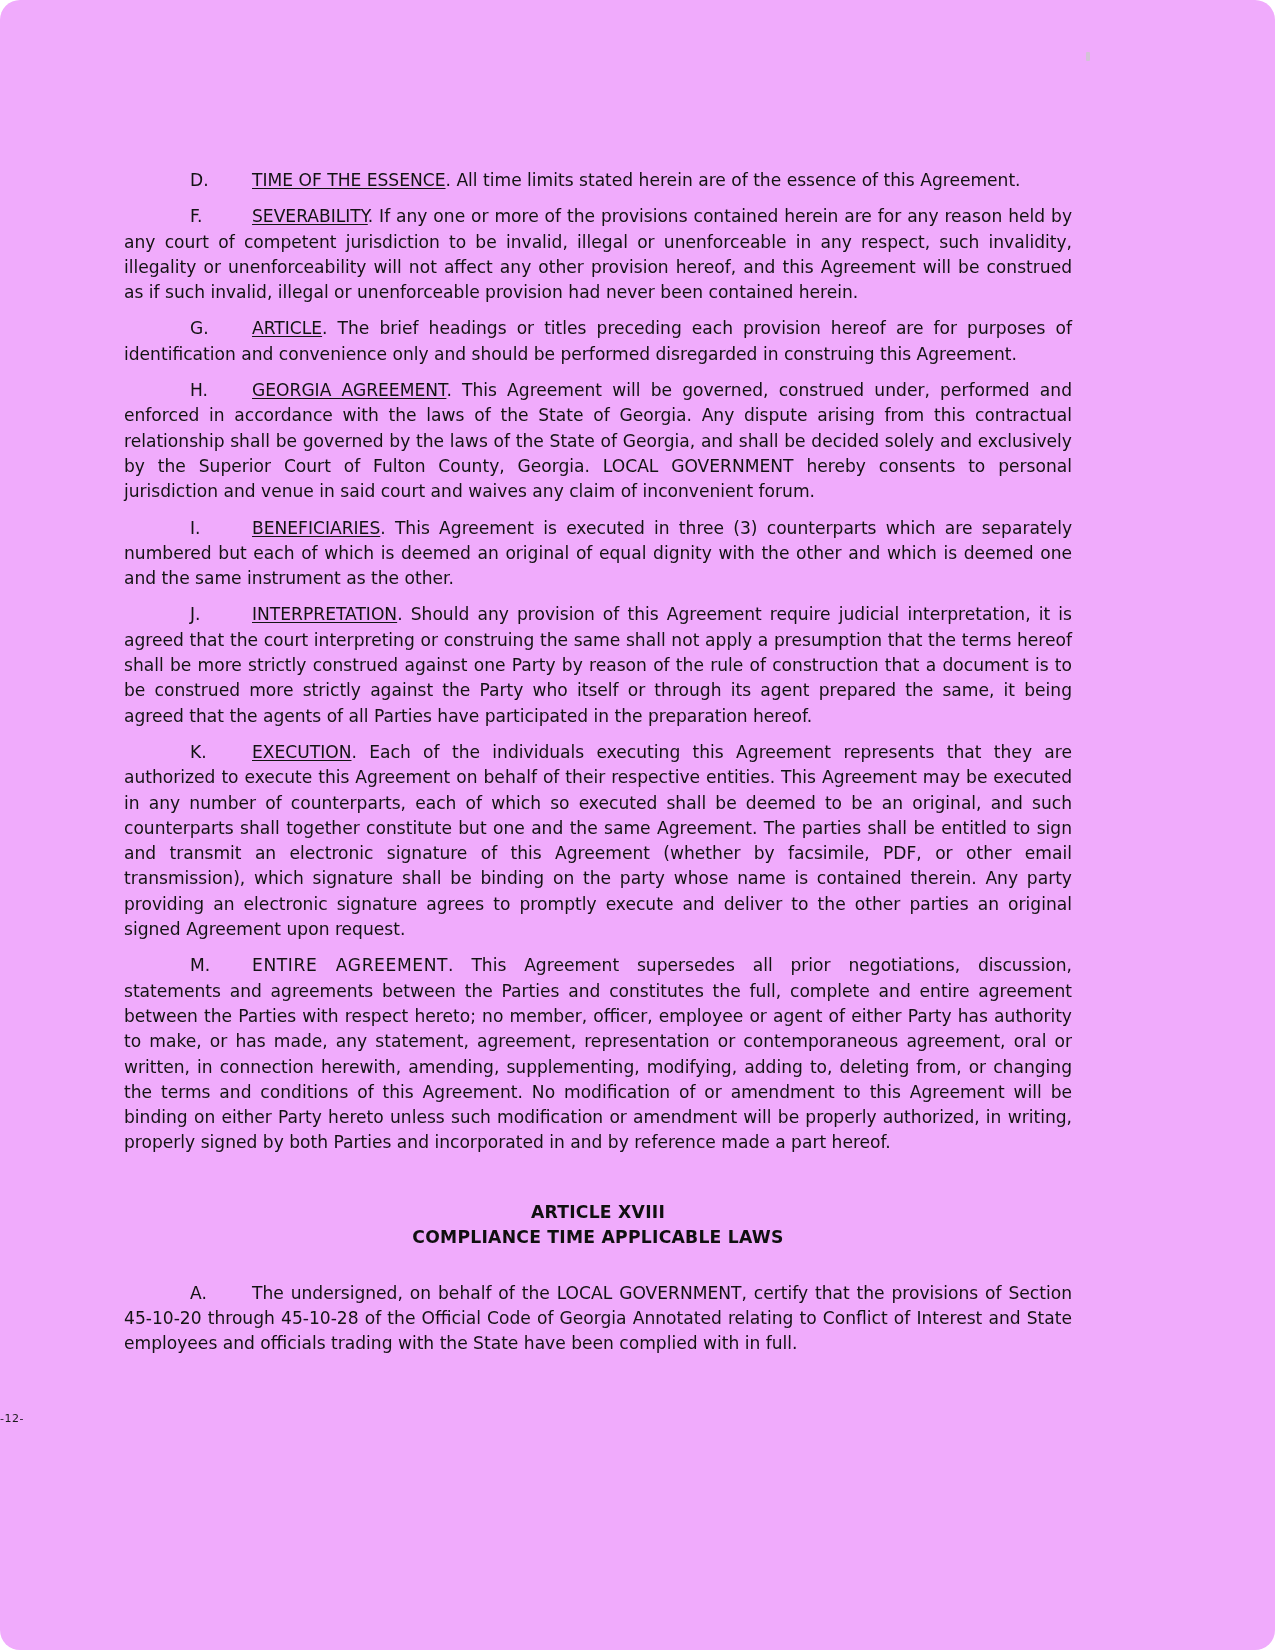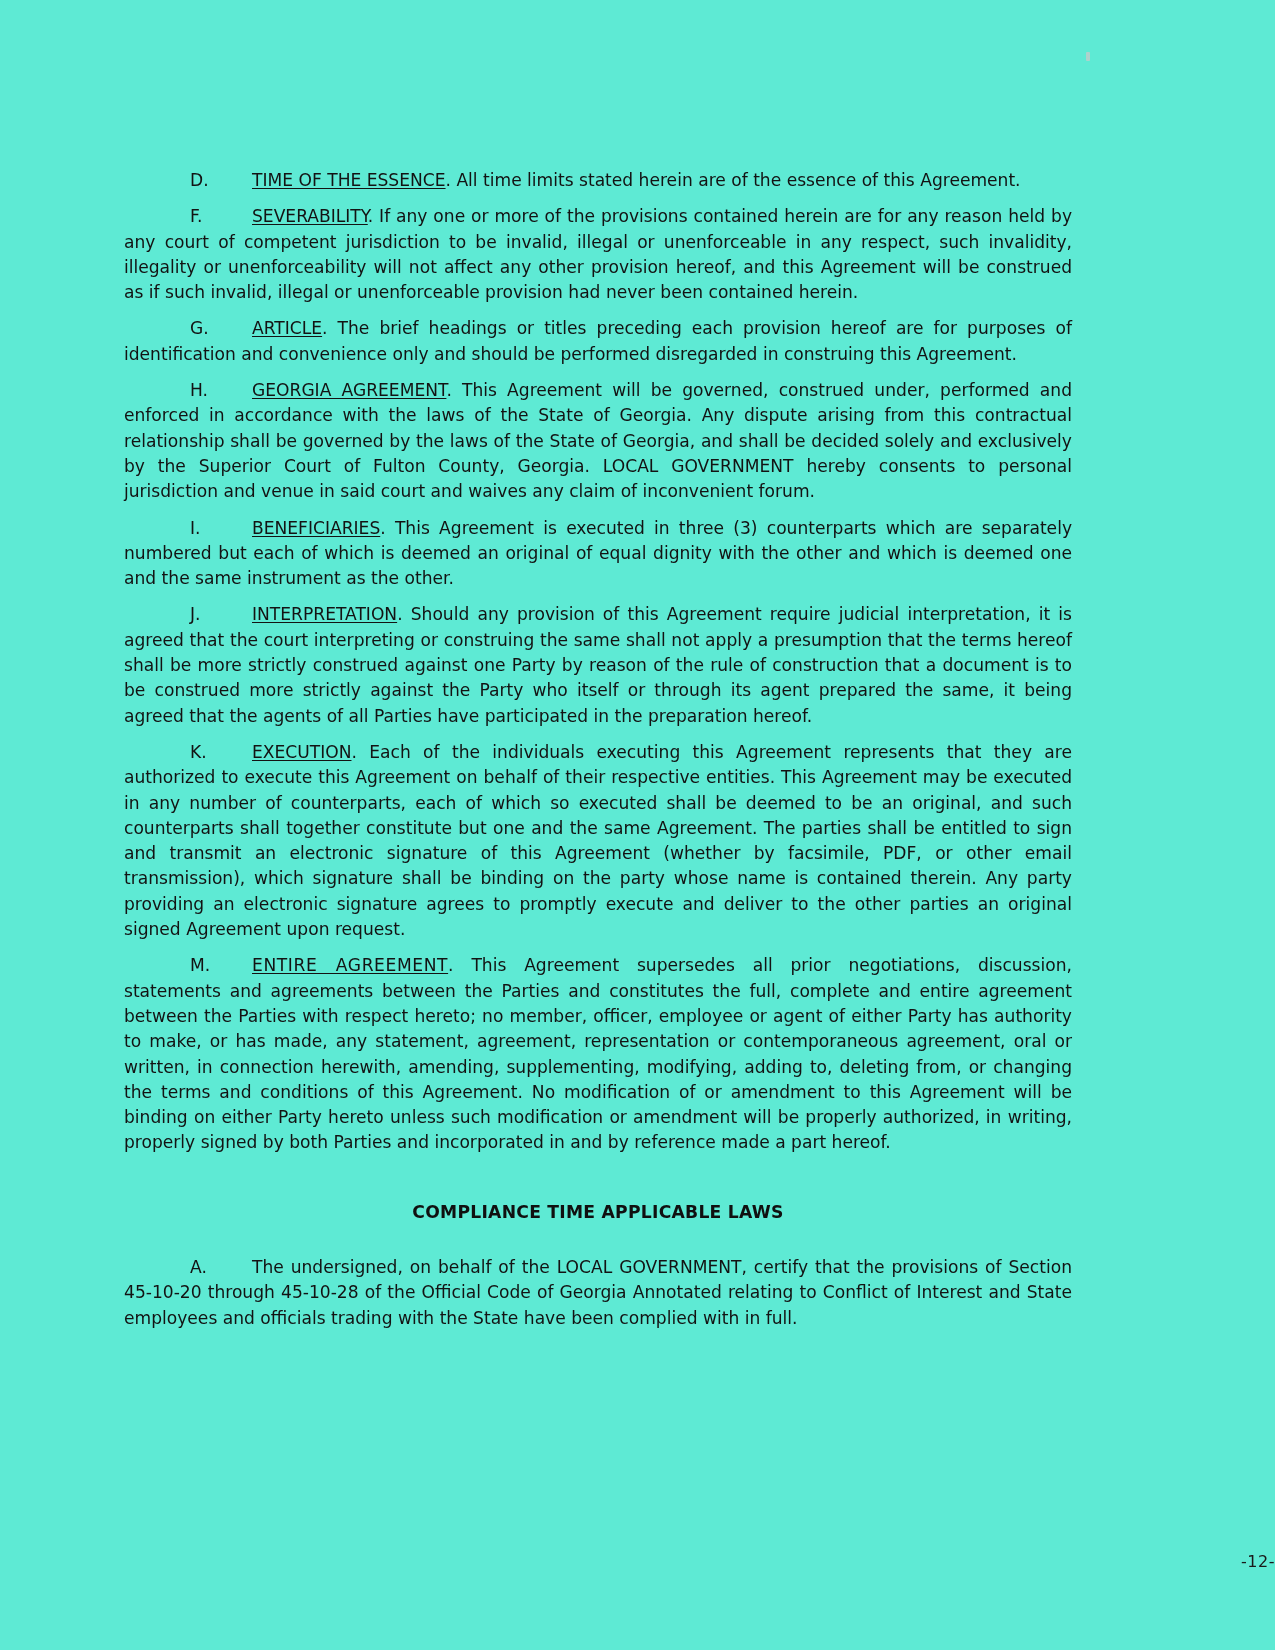--- a/index.html
+++ b/index.html
@@ -7,25 +7,26 @@
     margin: 0;
     padding: 0;
     background: #ffffff;
   }
 
   .page {
     position: relative;
     width: 1275px;
     height: 1650px;
     margin: 0 auto;
-    background: #5eead4;
+    background: #f0abfc;
     overflow: hidden;
     font-family: "DejaVu Sans", sans-serif;
     color: #111111;
     box-sizing: border-box;
+    border-radius: 20px;
   }
 
   
   .scan-speck {
     position: absolute;
     top: 52px;
     left: 1086px;
     width: 4px;
     height: 9px;
     background: #c9c9c9;
@@ -62,21 +63,20 @@
     margin-left: 66px;
     font-size: 17.1px;
   }
 
   .cap {
     text-decoration: underline;
     text-underline-offset: 2px;
   }
 
   .cap-wide {
-    text-decoration: underline;
     text-underline-offset: 2px;
     letter-spacing: 0.6px;
   }
 
   .article-block {
     margin-top: 44px;
     margin-bottom: 30px;
     text-align: center;
   }
 
@@ -85,23 +85,23 @@
     line-height: 25.5px;
     font-weight: bold;
     letter-spacing: 0.25px;
     color: #101010;
   }
 
   .page-number {
     position: absolute;
     left: 0;
     right: 0;
-    top: 1552px;
-    text-align: right;
-    font-size: 16px;
+    top: 1412px;
+    text-align: left;
+    font-size: 11px;
     color: #1a1a1a;
     letter-spacing: 0.5px;
   }
 </style>
 </head>
 <body>
 
 <div class="page">
 
   <div class="scan-speck"></div>
@@ -120,20 +120,21 @@
     <p class="para"><span class="lbl">I.</span><span class="cap">BENEFICIARIES</span><span>. This Agreement is executed in three (3) counterparts which are separately numbered but each of which is deemed an original of equal dignity with the other and which is deemed one and the same instrument as the other.</span></p>
 
     <p class="para"><span class="lbl">J.</span><span class="cap">INTERPRETATION</span><span>. Should any provision of this Agreement require judicial interpretation, it is agreed that the court interpreting or construing the same shall not apply a presumption that the terms hereof shall be more strictly construed against one Party by reason of the rule of construction that a document is to be construed more strictly against the Party who itself or through its agent prepared the same, it being agreed that the agents of all Parties have participated in the preparation hereof.</span></p>
 
     <p class="para"><span class="lbl">K.</span><span class="cap">EXECUTION</span><span>.  Each of the individuals executing this Agreement represents that they are authorized to execute this Agreement on behalf of their respective entities.   This Agreement may be executed in any number of counterparts, each of which so executed shall be deemed to be an original, and such counterparts shall together constitute but one and the same Agreement.  The parties shall be entitled to sign and transmit an electronic signature of this Agreement (whether by facsimile, PDF, or other email transmission), which signature shall be binding on the party whose name is contained therein.  Any party providing an electronic signature agrees to promptly execute and deliver to the other parties an original signed Agreement upon request.</span></p>
 
 
     <p class="para"><span class="lbl">M.</span><span class="cap-wide">ENTIRE AGREEMENT</span><span>.   This Agreement supersedes all prior negotiations, discussion, statements and agreements between the Parties and constitutes the full, complete and entire agreement between the Parties with respect hereto; no member, officer, employee or agent of either Party has authority to make, or has made, any statement, agreement, representation or contemporaneous agreement, oral or written, in connection herewith, amending, supplementing, modifying, adding to, deleting from, or changing the terms and conditions of this Agreement.  No modification of or amendment to this Agreement will be binding on either Party hereto unless such modification or amendment will be properly authorized, in writing, properly signed by both Parties and incorporated in and by reference made a part hereof.</span></p>
 
     <div class="article-block">
+      <div class="article-line">ARTICLE XVIII</div>
       <div class="article-line">COMPLIANCE TIME APPLICABLE LAWS</div>
     </div>
 
     <p class="para"><span class="lbl">A.</span><span>The undersigned, on behalf of the LOCAL GOVERNMENT, certify that the provisions of Section 45-10-20 through 45-10-28 of the Official Code of Georgia Annotated relating to Conflict of Interest and State employees and officials trading with the State have been complied with in full.</span></p>
 
 
   </div>
 
   <div class="page-number">-12-</div>
 

